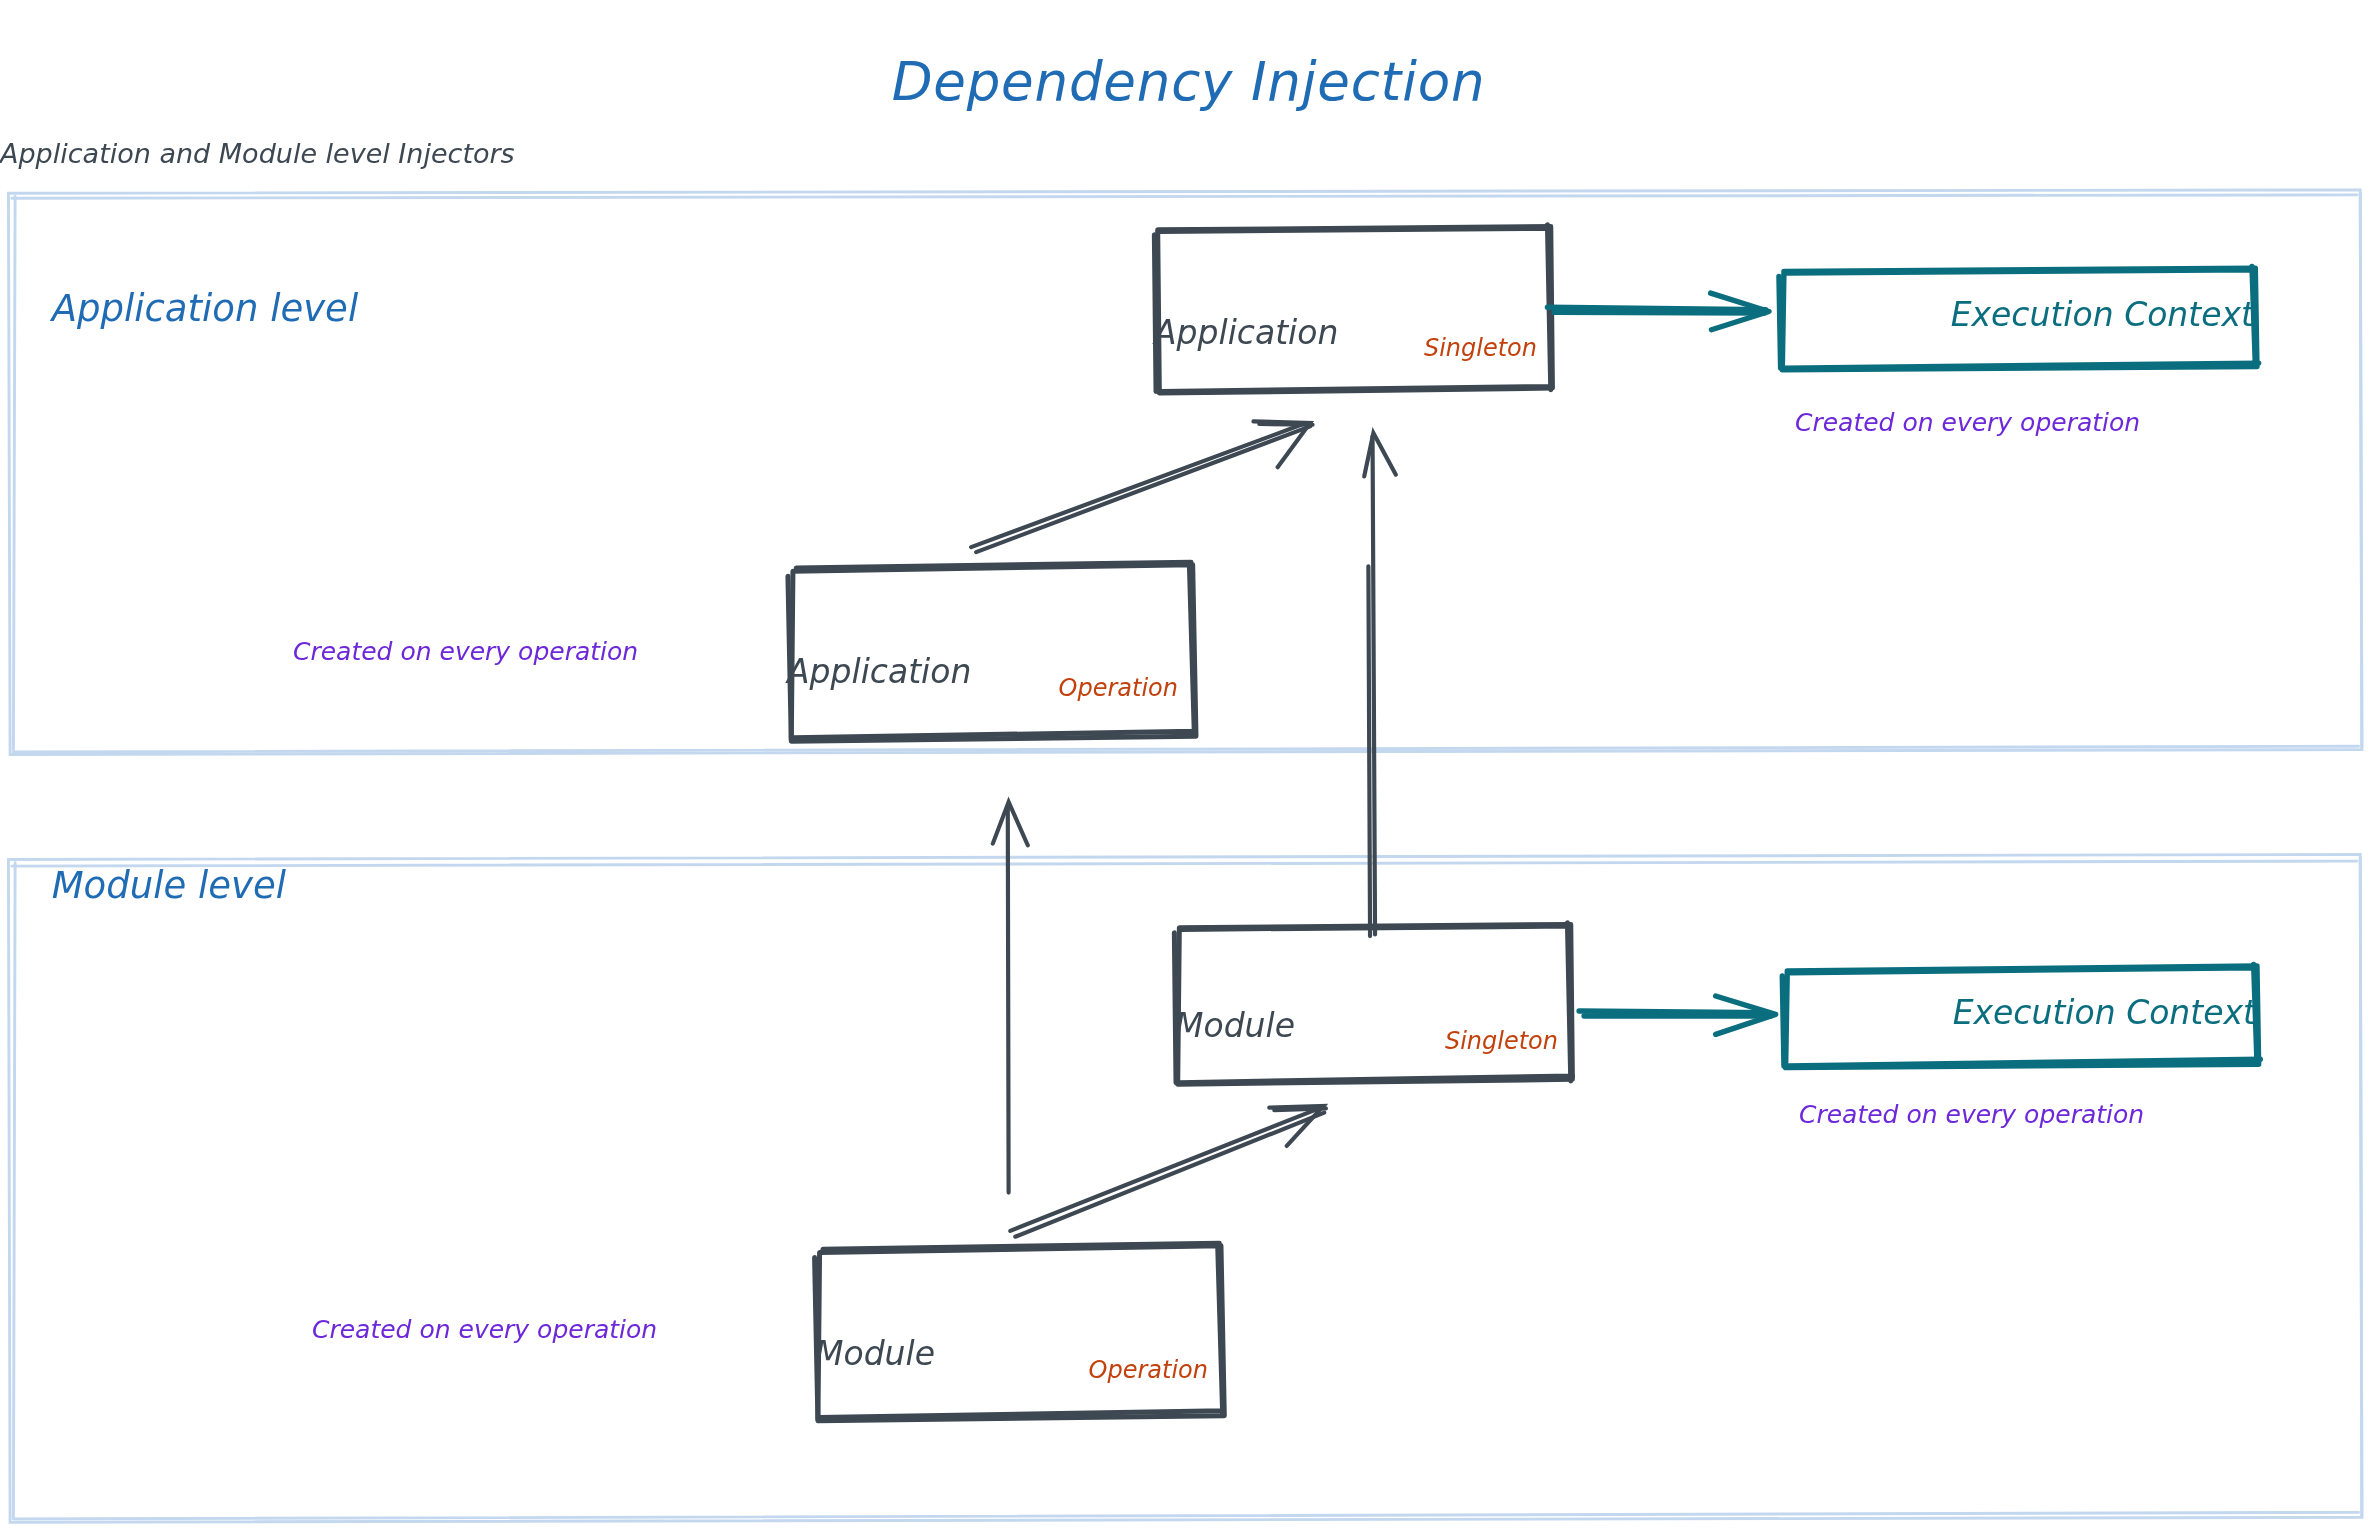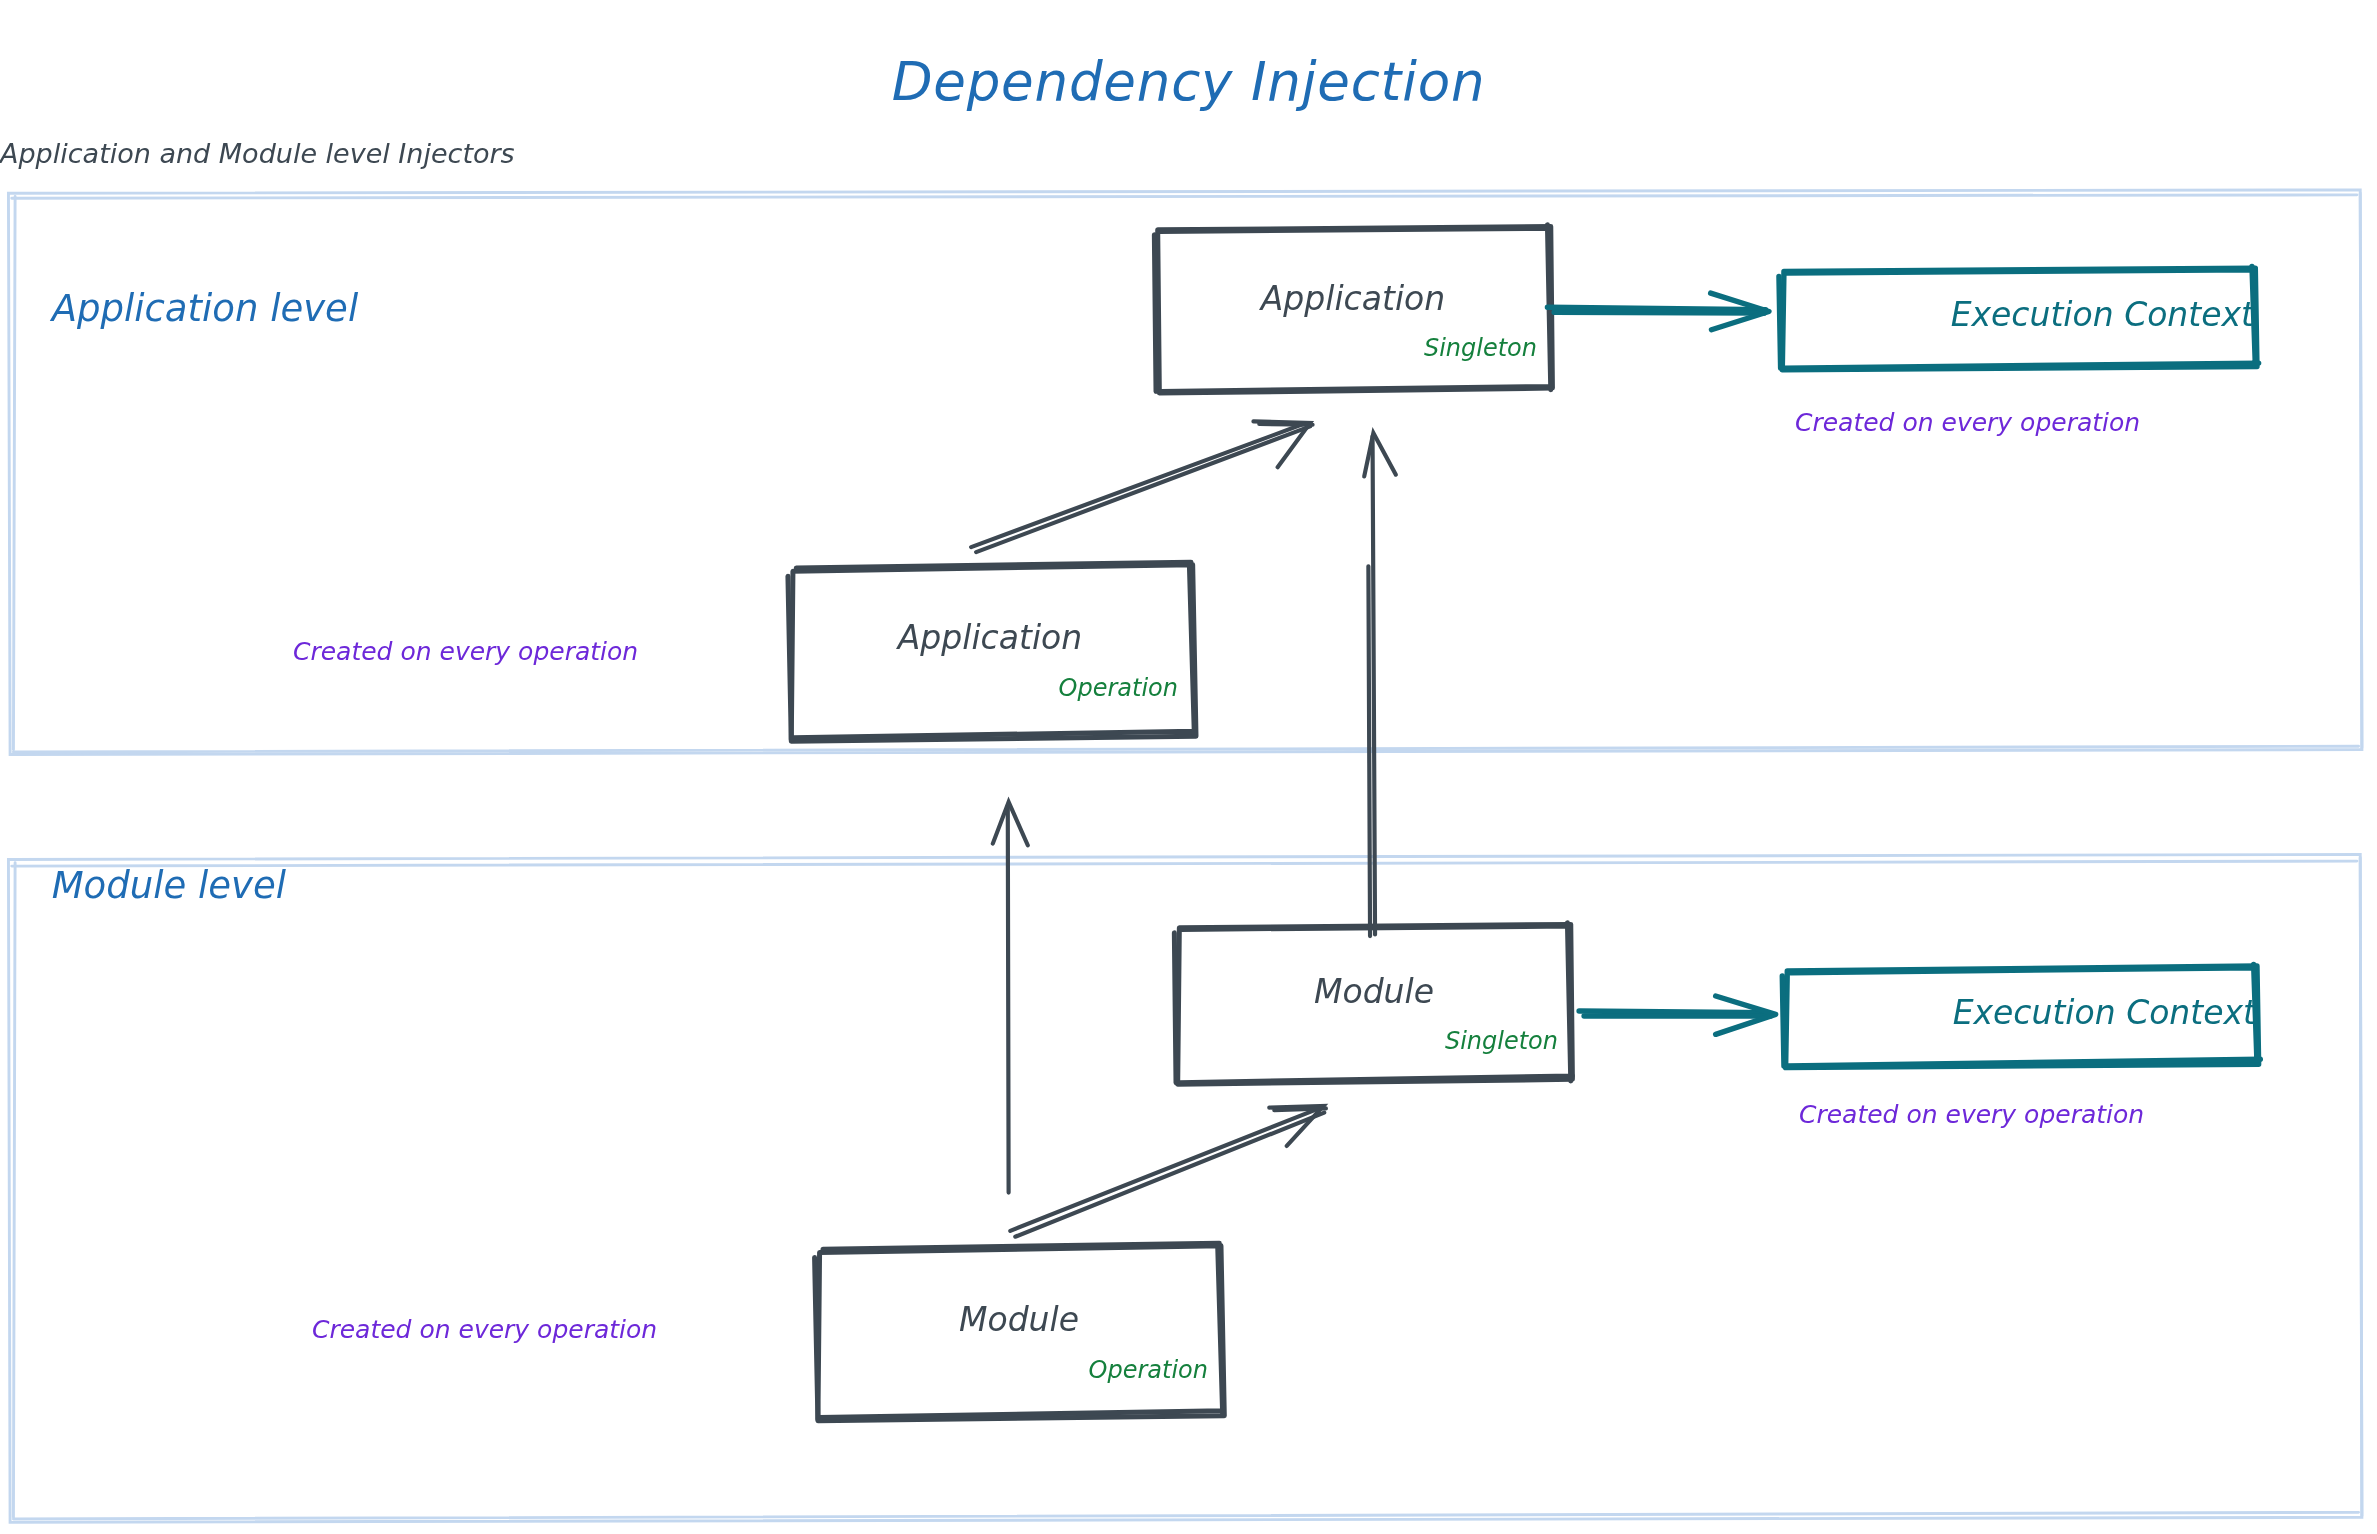--- a/index.html
+++ b/index.html
@@ -50,30 +50,30 @@
     font-size: 37px;
     color: #1f6cb4;
     font-style: italic;
   }
   #label-application-level { left: 52px; top: 243px; }
   #label-module-level      { left: 52px; top: 865px; }
 
   .box-title {
     position: absolute;
     left: 0; right: 0;
-    text-align: center;
     font-size: 33px;
     color: #3d4852;
     font-style: italic;
+    margin-top: 34px;
   }
   .box-scope {
     position: absolute;
     right: 15px;
     font-size: 24px;
-    color: #15803d;
+    color: #c2410c;
     font-style: italic;
   }
   .note {
     font-size: 25px;
     color: #6d28d9;
     font-style: italic;
   }
   .ec-label {
     position: absolute;
     left: 0; right: 0;

